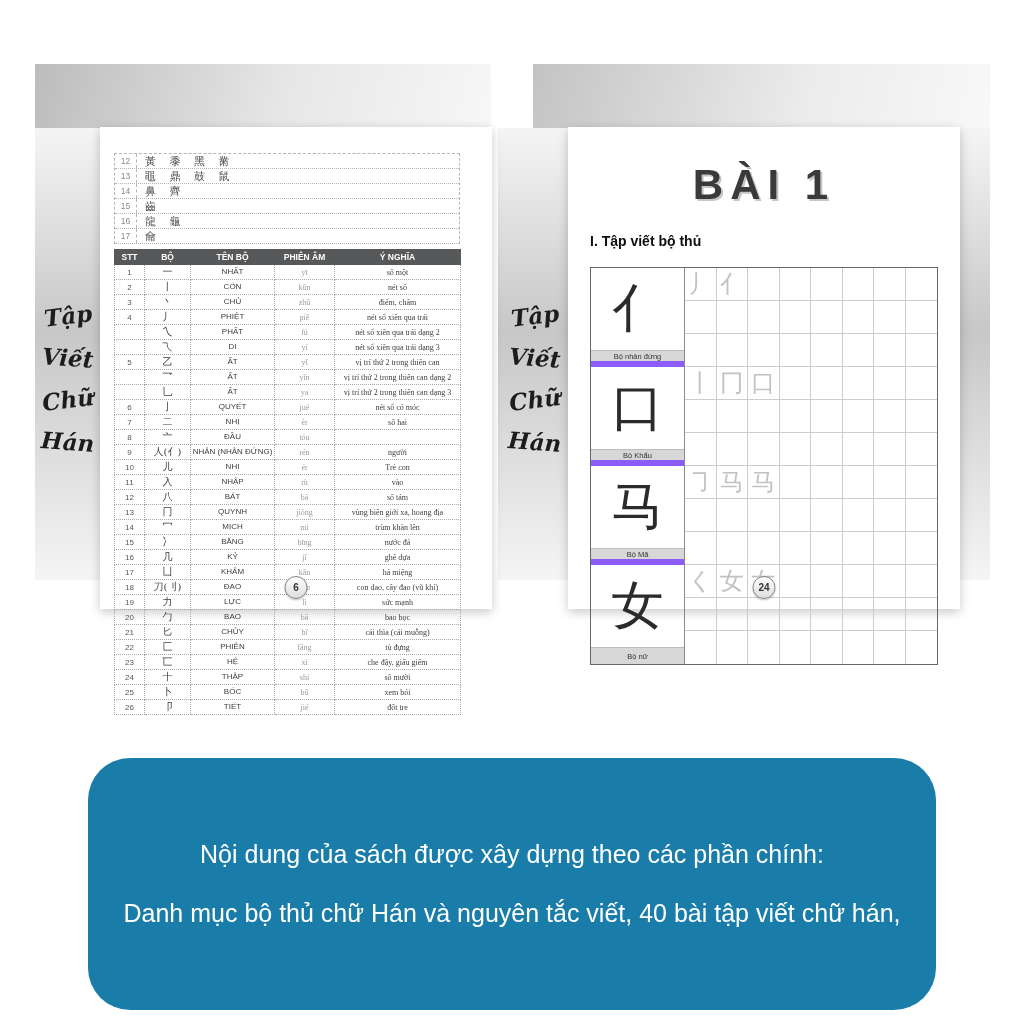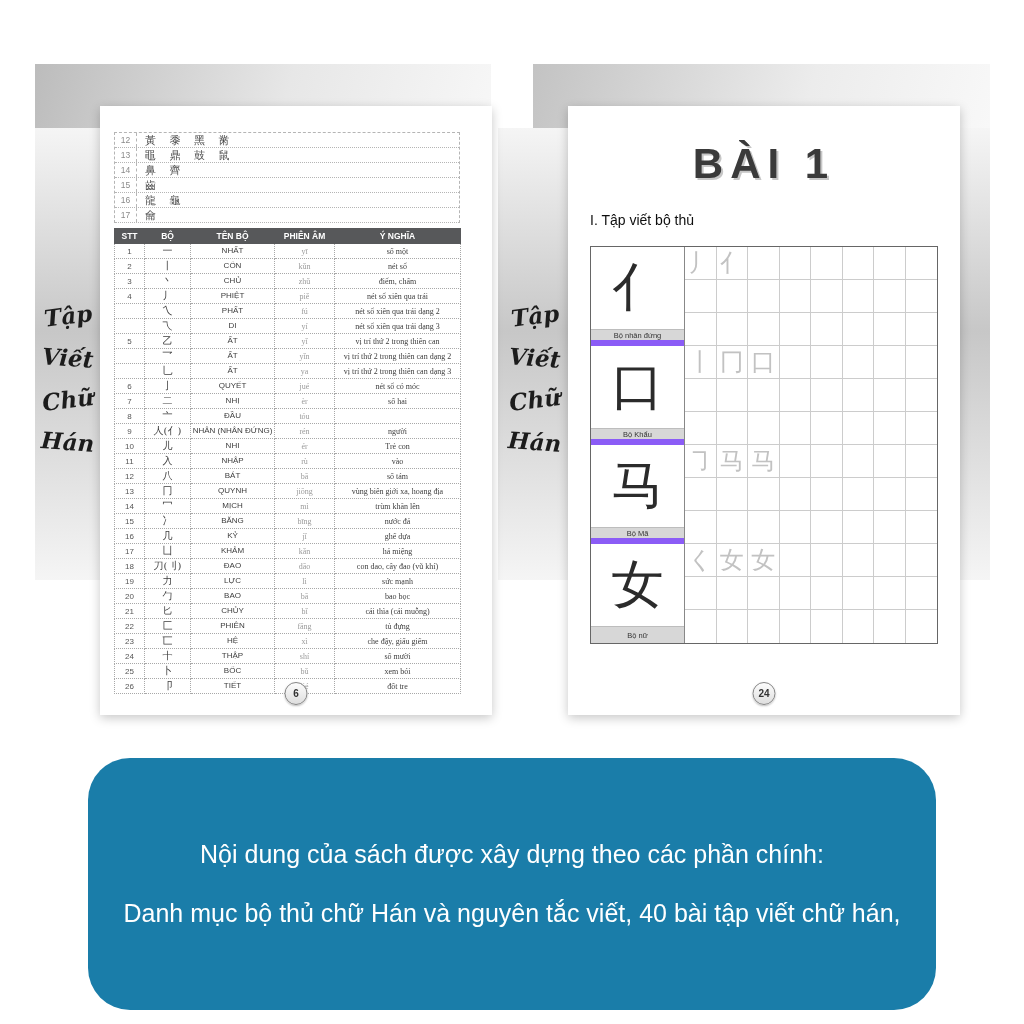--- a/index.html
+++ b/index.html
@@ -17,21 +17,21 @@
 
   
   .calligraphy { position:absolute; top:302px; width:66px; display:flex; flex-direction:column; align-items:center; gap:15px; z-index:3; }
   .cal-left { left:35px; }
   .cal-mid  { left:500px; width:70px; }
   .cal-word { font-family:"DejaVu Serif", serif; font-style:italic; font-weight:bold; font-size:23px; color:#1c1c1c; }
   .cal-word:nth-child(odd)  { transform:rotate(-7deg); }
   .cal-word:nth-child(even) { transform:rotate(4deg); }
 
   
-  .page { position:absolute; top:106px; width:392px; height:609px; background:#ffffff; box-shadow:0 3px 10px rgba(0,0,0,.22); z-index:2; }
+  .page { position:absolute; top:127px; width:392px; height:482px; background:#ffffff; box-shadow:0 3px 10px rgba(0,0,0,.22); z-index:2; }
   .left-page  { left:100px; }
   .right-page { left:568px; }
 
   
   .stroke-index { position:absolute; left:14px; top:26px; width:346px; border:1px dashed #b5b5b5; border-bottom:none; }
   .si-row { display:flex; align-items:center; height:15px; border-bottom:1px dotted #b5b5b5; }
   .si-num { width:22px; text-align:center; font-size:8.5px; color:#8a8a8a; border-right:1px dashed #b5b5b5; line-height:14px; height:100%; }
   .si-chars { font-size:11px; color:#4a4a4a; letter-spacing:5px; padding-left:8px; font-family:"DejaVu Serif", serif; white-space:nowrap; }
 
   
@@ -50,21 +50,21 @@
   td.col4 { font-family:"Liberation Serif", serif; }
 
   
   .page-badge { position:absolute; bottom:10px; left:50%; transform:translateX(-50%); width:23px; height:23px; border-radius:50%;
     border:1px solid #858585; background:linear-gradient(180deg,#fdfdfd,#dedede); font-size:10px; font-weight:bold;
     display:flex; align-items:center; justify-content:center; color:#333; box-shadow:0 1px 2px rgba(0,0,0,.25); }
 
   
   .lesson-title { position:absolute; top:34px; width:100%; text-align:center; font-family:Liberation Sans, sans-serif; font-weight:bold;
     font-size:42px; letter-spacing:7px; color:#3a3a3a; text-shadow:2px 2px 0 #c6c6c6; }
-  .section-heading { position:absolute; top:106px; left:22px; font-size:14px; font-weight:normal; color:#0e0e0e; }
+  .section-heading { position:absolute; top:106px; left:22px; font-size:14px; font-weight:bold; color:#0e0e0e; }
   .practice { position:absolute; left:22px; top:140px; width:348px; border:1px solid #666; }
   .p-section { display:flex; }
   .p-left { width:94px; border-right:1px solid #888; display:flex; flex-direction:column; }
   .p-char { height:83px; display:flex; align-items:center; justify-content:center; font-size:52px; color:#2b2b2b;
     font-family:"DejaVu Serif", serif; border-bottom:1px solid #bdbdbd; }
   .p-label { height:16px; background:#d7d7d7; font-size:7.5px; display:flex; align-items:center; justify-content:center;
     color:#333; border-bottom:6px solid #8b5cf6; }
   .p-section:last-child .p-label { border-bottom:none; }
   .p-grid { flex:1; display:grid; grid-template-columns:repeat(8,1fr); grid-auto-rows:33px; }
   .p-cell { border-right:1px solid #cccccc; border-bottom:1px solid #cccccc; display:flex; align-items:center; justify-content:center;

